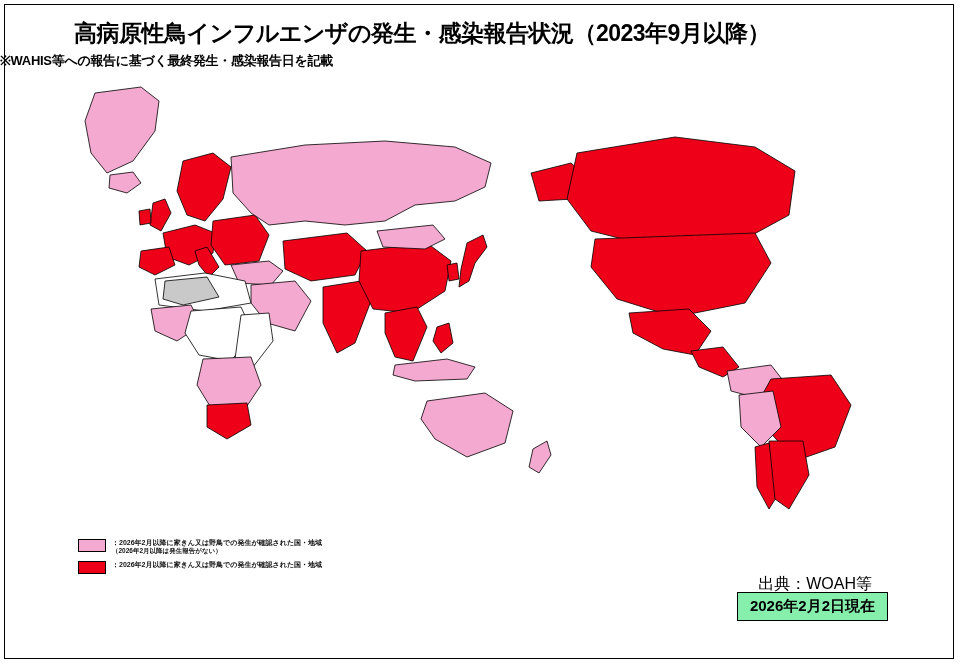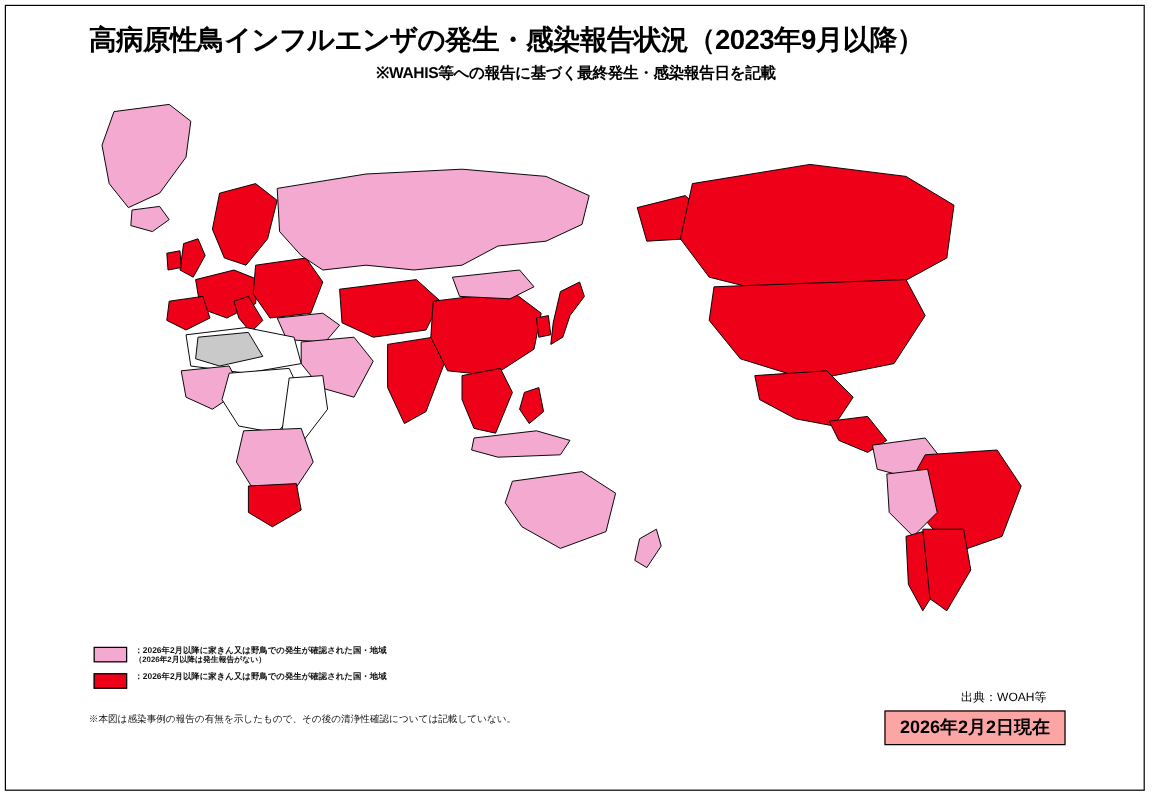--- a/index.html
+++ b/index.html
@@ -13,21 +13,21 @@
   }
   .frame{
     position:absolute;left:4px;top:4px;width:950px;height:655px;
     border:1px solid #000;box-sizing:border-box;
   }
   .title{
     position:absolute;left:0;top:18px;width:844px;text-align:center;
     font-size:23px;font-weight:bold;letter-spacing:-0.5px;
   }
   .subtitle{
-    position:absolute;left:0;top:51px;width:960px;text-align:center;
+    position:absolute;left:0;top:51px;width:960px;
     font-size:13px;font-weight:bold;letter-spacing:-0.3px;
   }
   .map-wrap{
     position:absolute;left:55px;top:75px;width:855px;height:450px;
   }
   .map-wrap svg{display:block;width:100%;height:100%;}
 
   .legend{
     position:absolute;left:78px;top:538px;width:420px;
   }
@@ -38,26 +38,26 @@
   .sw-pink{background:#f4a9d0;}
   .sw-red{background:#ee0019;}
   .legend-text{font-size:7px;line-height:1.35;font-weight:bold;color:#111;}
   .legend-text .sub{display:block;font-size:6.5px;}
 
   .notes{
     position:absolute;left:74px;top:594px;width:560px;
     font-size:8px;line-height:1.55;color:#111;
   }
   .source{
-    position:absolute;right:88px;top:574px;font-size:10px;
+    position:absolute;right:88px;top:574px;font-size:16px;
   }
   .datebox{
     position:absolute;right:72px;top:592px;
     border:1px solid #000;padding:4px 12px;
-    font-size:15px;font-weight:bold;background:#fca5a5;margin-left:16px;
+    font-size:15px;font-weight:bold;background:#86efac;margin-left:16px;
   }
 </style>
 </head>
 <body>
 
 <div class="frame"></div>
 
 <div class="title">高病原性鳥インフルエンザの発生・感染報告状況（2023年9月以降）</div>
 <div class="subtitle">※WAHIS等への報告に基づく最終発生・感染報告日を記載</div>
 
@@ -159,17 +159,16 @@
   </div>
   <div class="legend-row">
     <div class="swatch sw-red"></div>
     <div class="legend-text">
       <span>：2026年2月以降に家きん又は野鳥での発生が確認された国・地域</span>
     </div>
   </div>
 </div>
 
 <div class="notes">
-  <div>※本図は感染事例の報告の有無を示したもので、その後の清浄性確認については記載していない。</div>
 </div>
 
 <div class="source">出典：WOAH等</div>
 <div class="datebox">2026年2月2日現在</div>
 
 </body></html>

